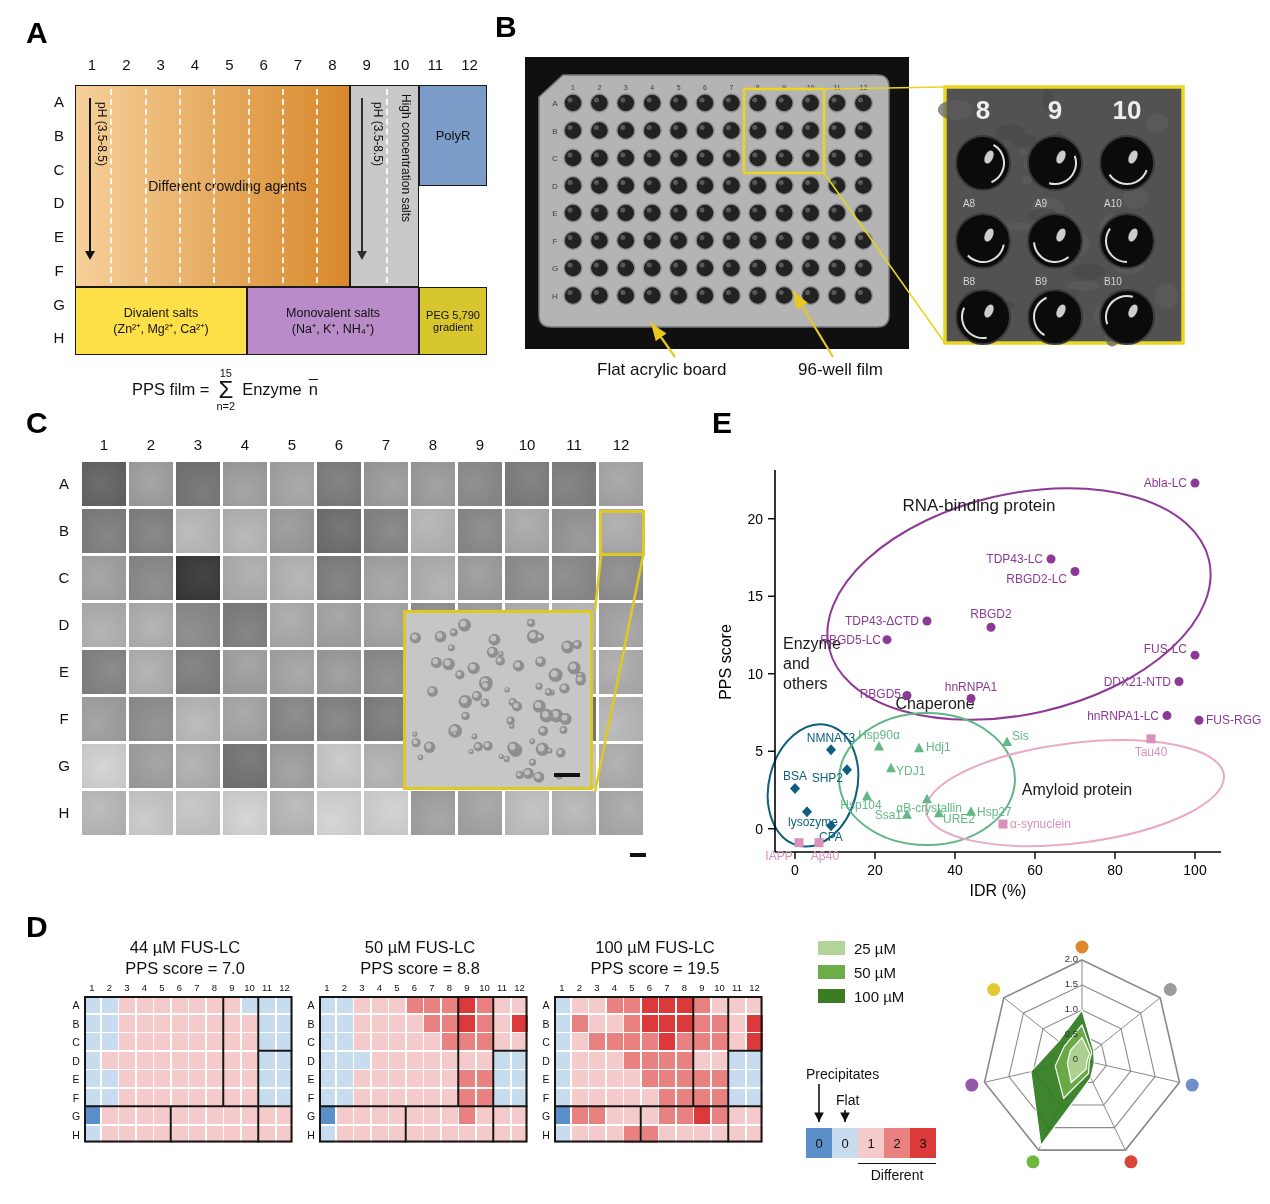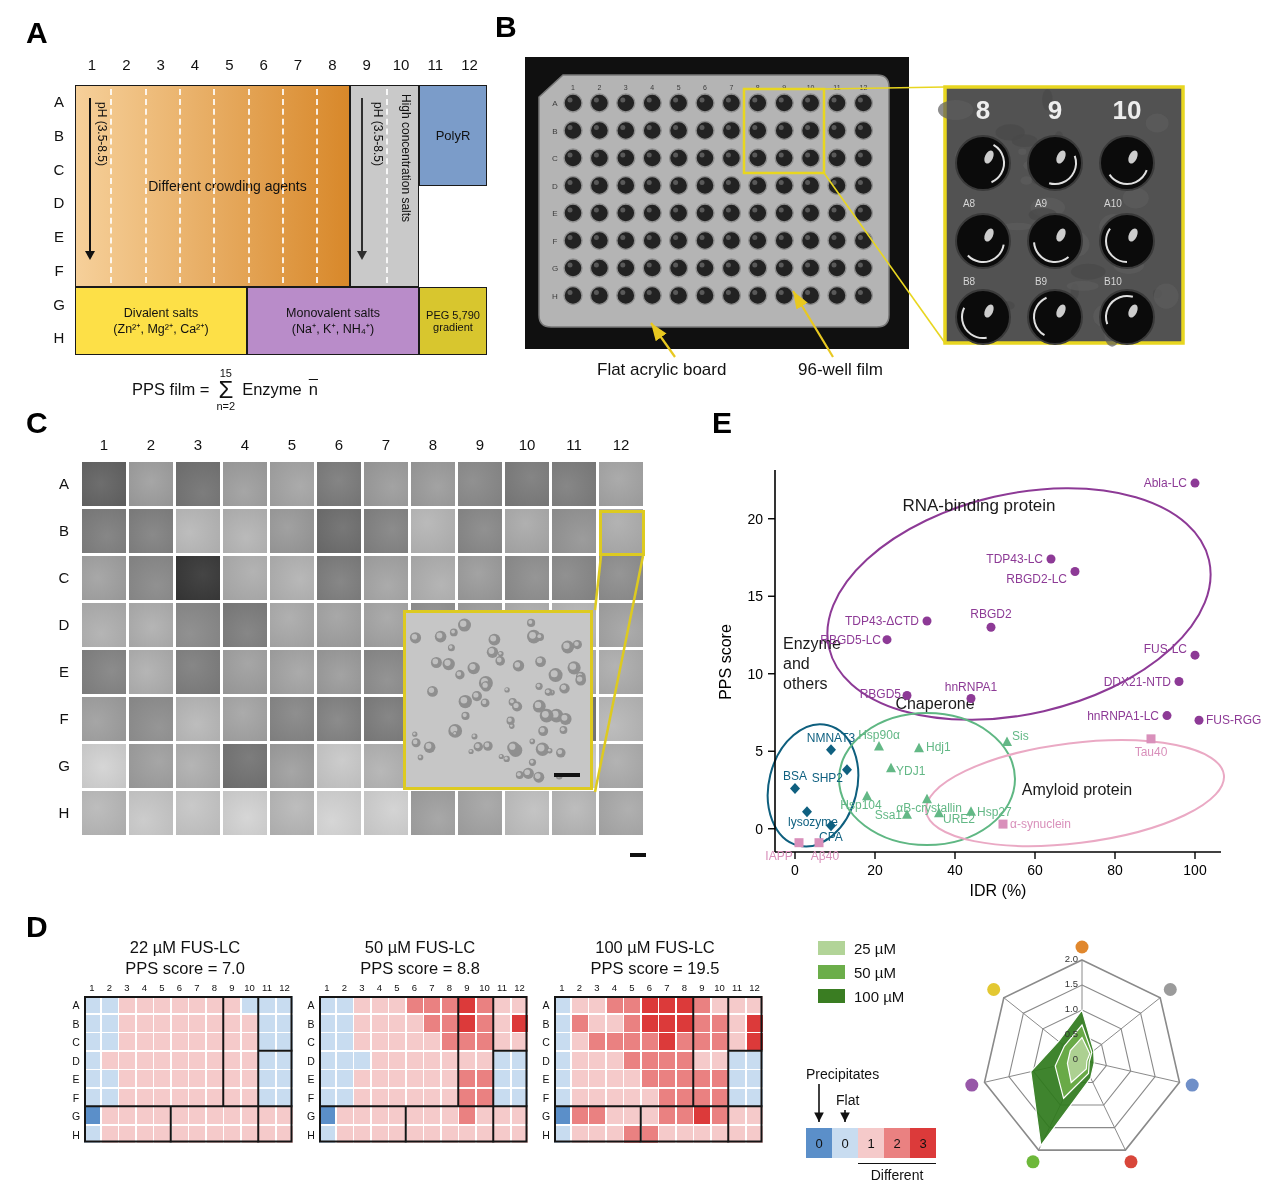--- a/index.html
+++ b/index.html
@@ -673,21 +673,21 @@
         <circle cx="158.5" cy="75.4" r="5.2" fill="#8f8f8f"></circle>
         <circle cx="157.5" cy="74.3" r="2.6" fill="#c0c0c0"></circle>
         <rect x="148" y="160" width="26" height="4" fill="#111"></rect>
       </svg>
   </div>
   <div class="c-scalebar"></div>
 
   <div class="panel-label" style="left:26px;top:910px">D</div>
 
   <div class="heatmap" id="hm0">
-    <div class="hm-title">22 µM FUS-LC</div>
+    <div class="hm-title">44 µM FUS-LC</div>
     <div class="hm-title2">PPS score = 7.0</div>
     <div class="hm-cols">
         <span style="left: 0px;">1</span>
         <span style="left: 17.5px;">2</span>
         <span style="left: 35px;">3</span>
         <span style="left: 52.5px;">4</span>
         <span style="left: 70px;">5</span>
         <span style="left: 87.5px;">6</span>
         <span style="left: 105px;">7</span>
         <span style="left: 122.5px;">8</span>

